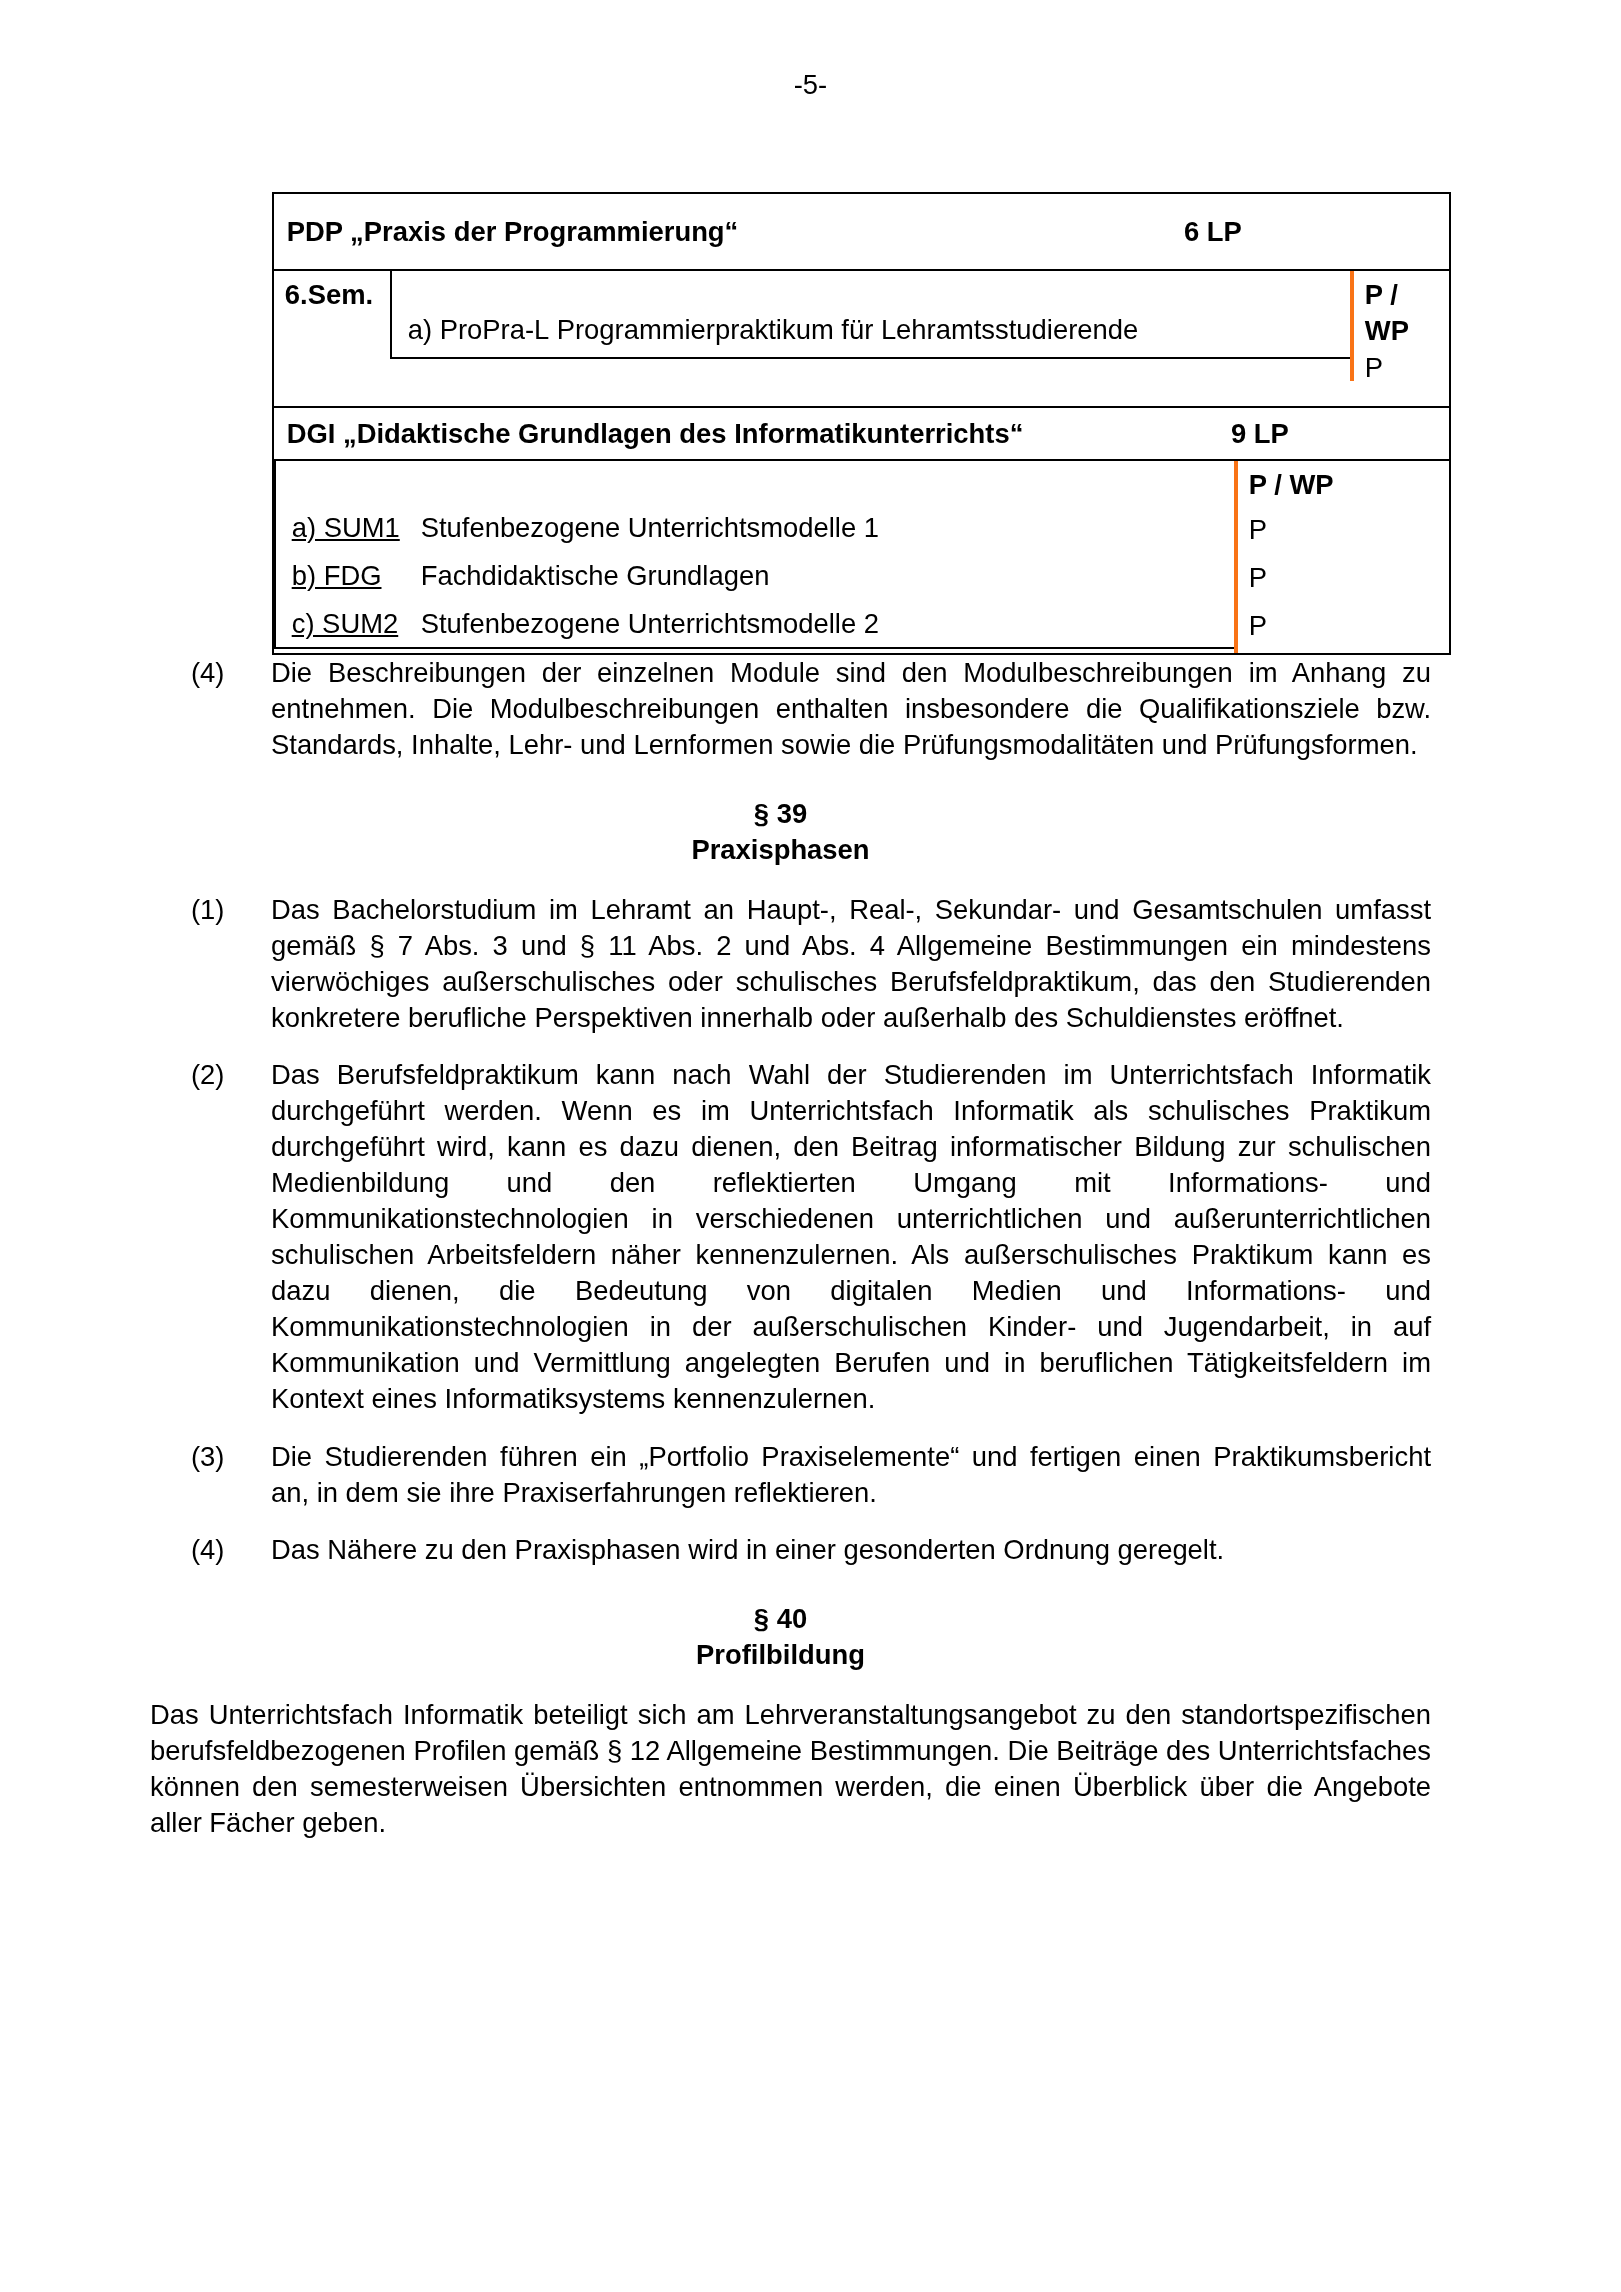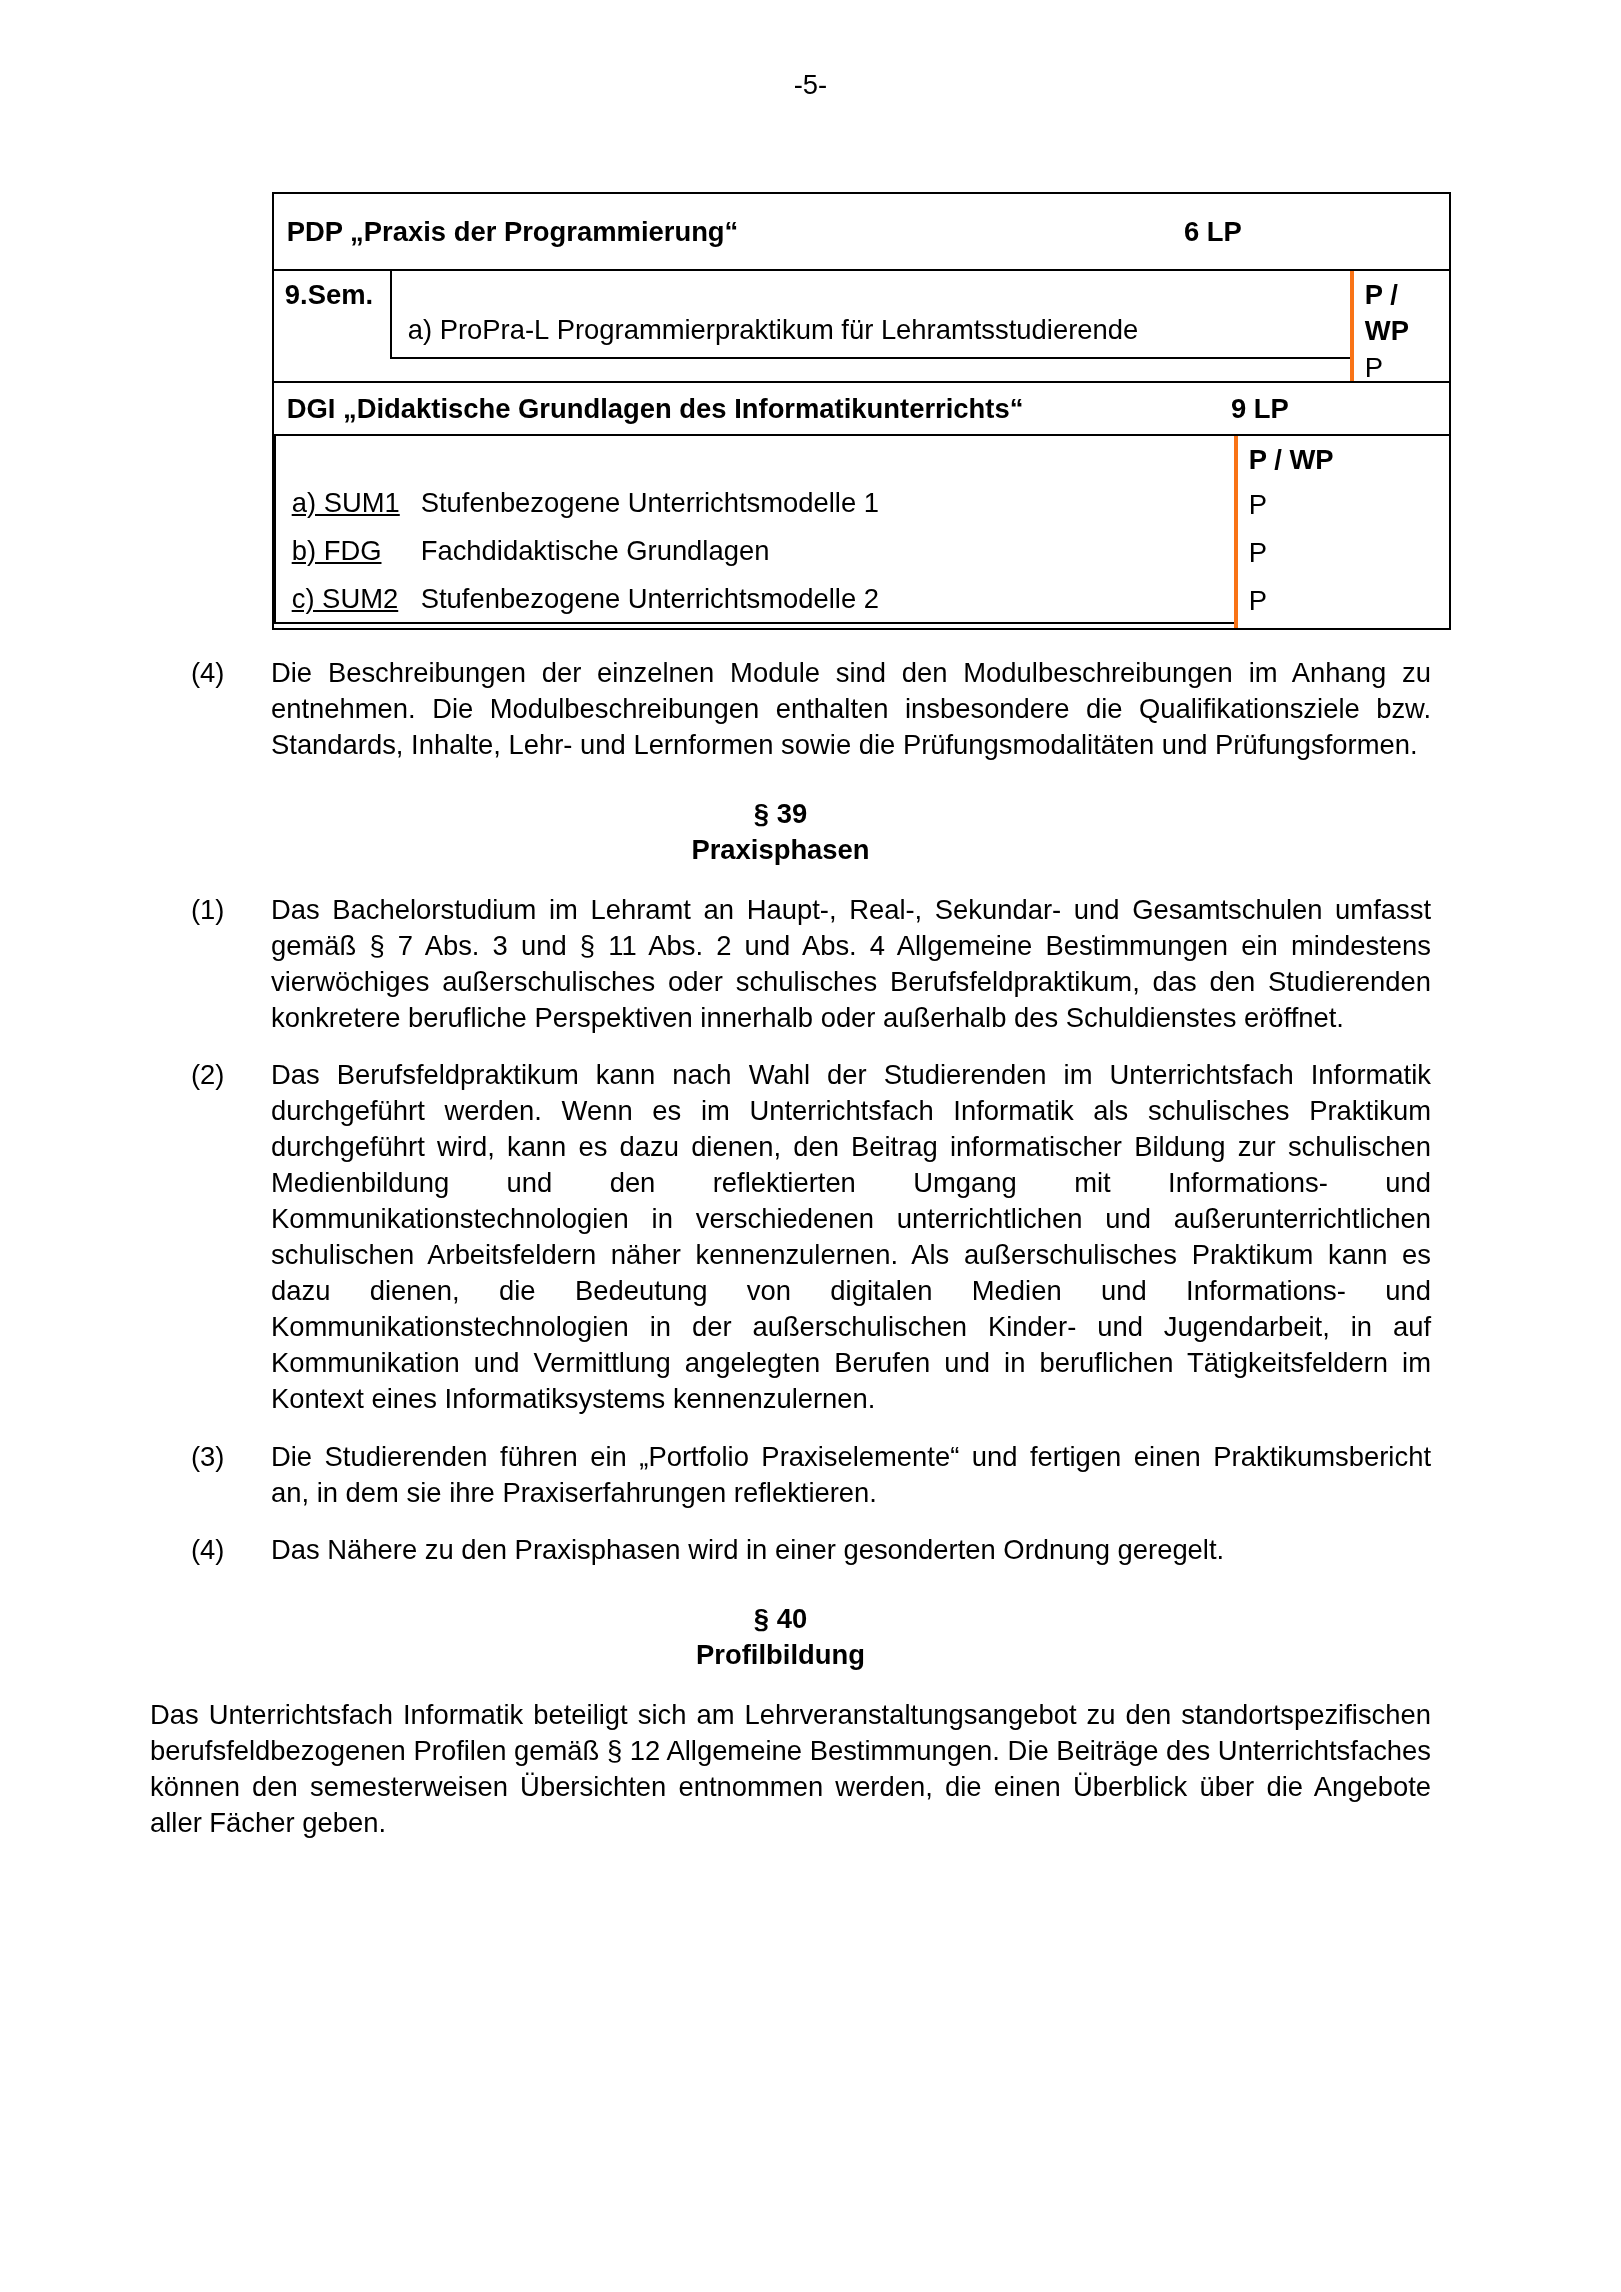--- a/index.html
+++ b/index.html
@@ -32,21 +32,21 @@
   }
   .t-header-row {
     position: relative;
     height: 77px;
     display: flex;
     align-items: center;
     padding-left: 12.7px;
     font-weight: bold;
     border-bottom: 2px solid #000;
   }
-  .t-header-row.dgi-h { height: 55px; border-top: 2px solid #000; }
+  .t-header-row.dgi-h { height: 55px; border-top: 2px solid #000; margin-top: 25px; }
   .t-credits {
     position: absolute;
     top: 50%;
     transform: translateY(-50%);
     font-weight: bold;
   }
   .t-credits.pdp-c { left: 910px; }
   .t-credits.dgi-c { left: 957px; }
 
   .t-content-row { display: flex; align-items: stretch; }
@@ -107,21 +107,21 @@
   <div class="page-number">-5-</div>
 
   <div class="module-table">
 
     <div class="t-header-row">
       <span>PDP „Praxis der Programmierung“</span>
       <span class="t-credits pdp-c">6 LP</span>
     </div>
 
     <div class="t-content-row pdp">
-      <div class="t-sem">9.Sem.</div>
+      <div class="t-sem">6.Sem.</div>
       <div class="t-inner">
         <div class="t-item">
           <span class="t-code">a) ProPra-L</span><span>Programmierpraktikum für Lehramtsstudierende</span>
         </div>
       </div>
       <div class="t-pwp">
         <div class="t-pwp-head">P / WP</div>
         <div class="t-pwp-vals">
           <div>P</div>
         </div>

